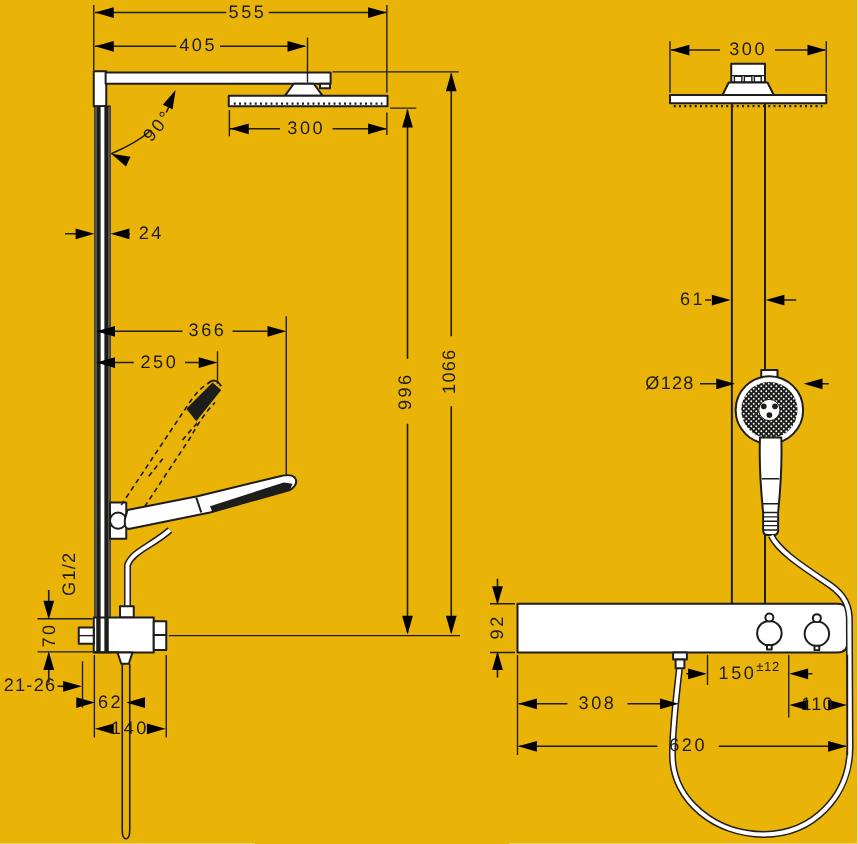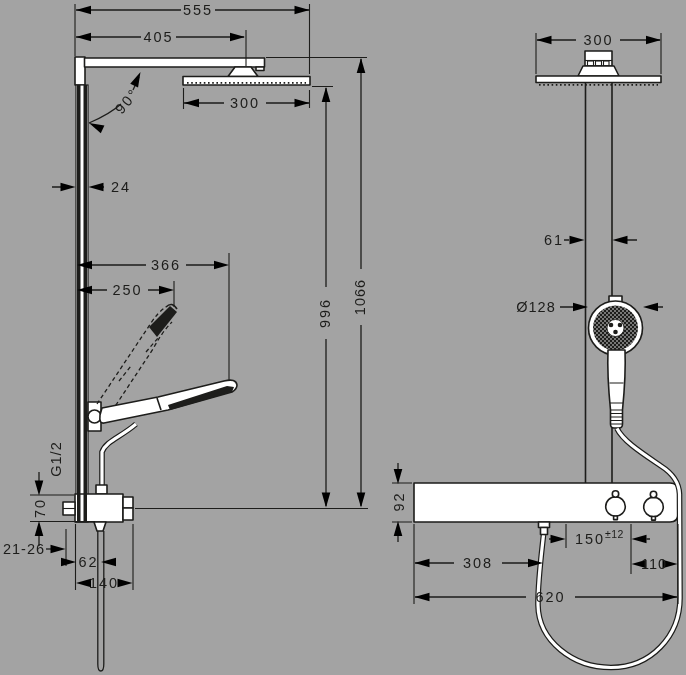--- a/index.html
+++ b/index.html
@@ -1,16 +1,16 @@
 <!DOCTYPE html>
 <html><head>
 <meta charset="utf-8">
 <style>
   html,body{margin:0;padding:0;background:#ffffff;}
-  .canvas{position:relative;width:686px;height:675px;background:#a3a3a3;overflow:hidden;}
+  .canvas{position:relative;width:686px;height:675px;background:#eab308;overflow:hidden;}
   svg{display:block;}
   svg text{
     font-family:"Liberation Sans",sans-serif;
     font-size:14.5px;
     fill:#1d1d1b;
     letter-spacing:2px;
     text-anchor:middle;
     dominant-baseline:central;
   }
   svg text.sup{font-size:10.5px;letter-spacing:0.5px;}

